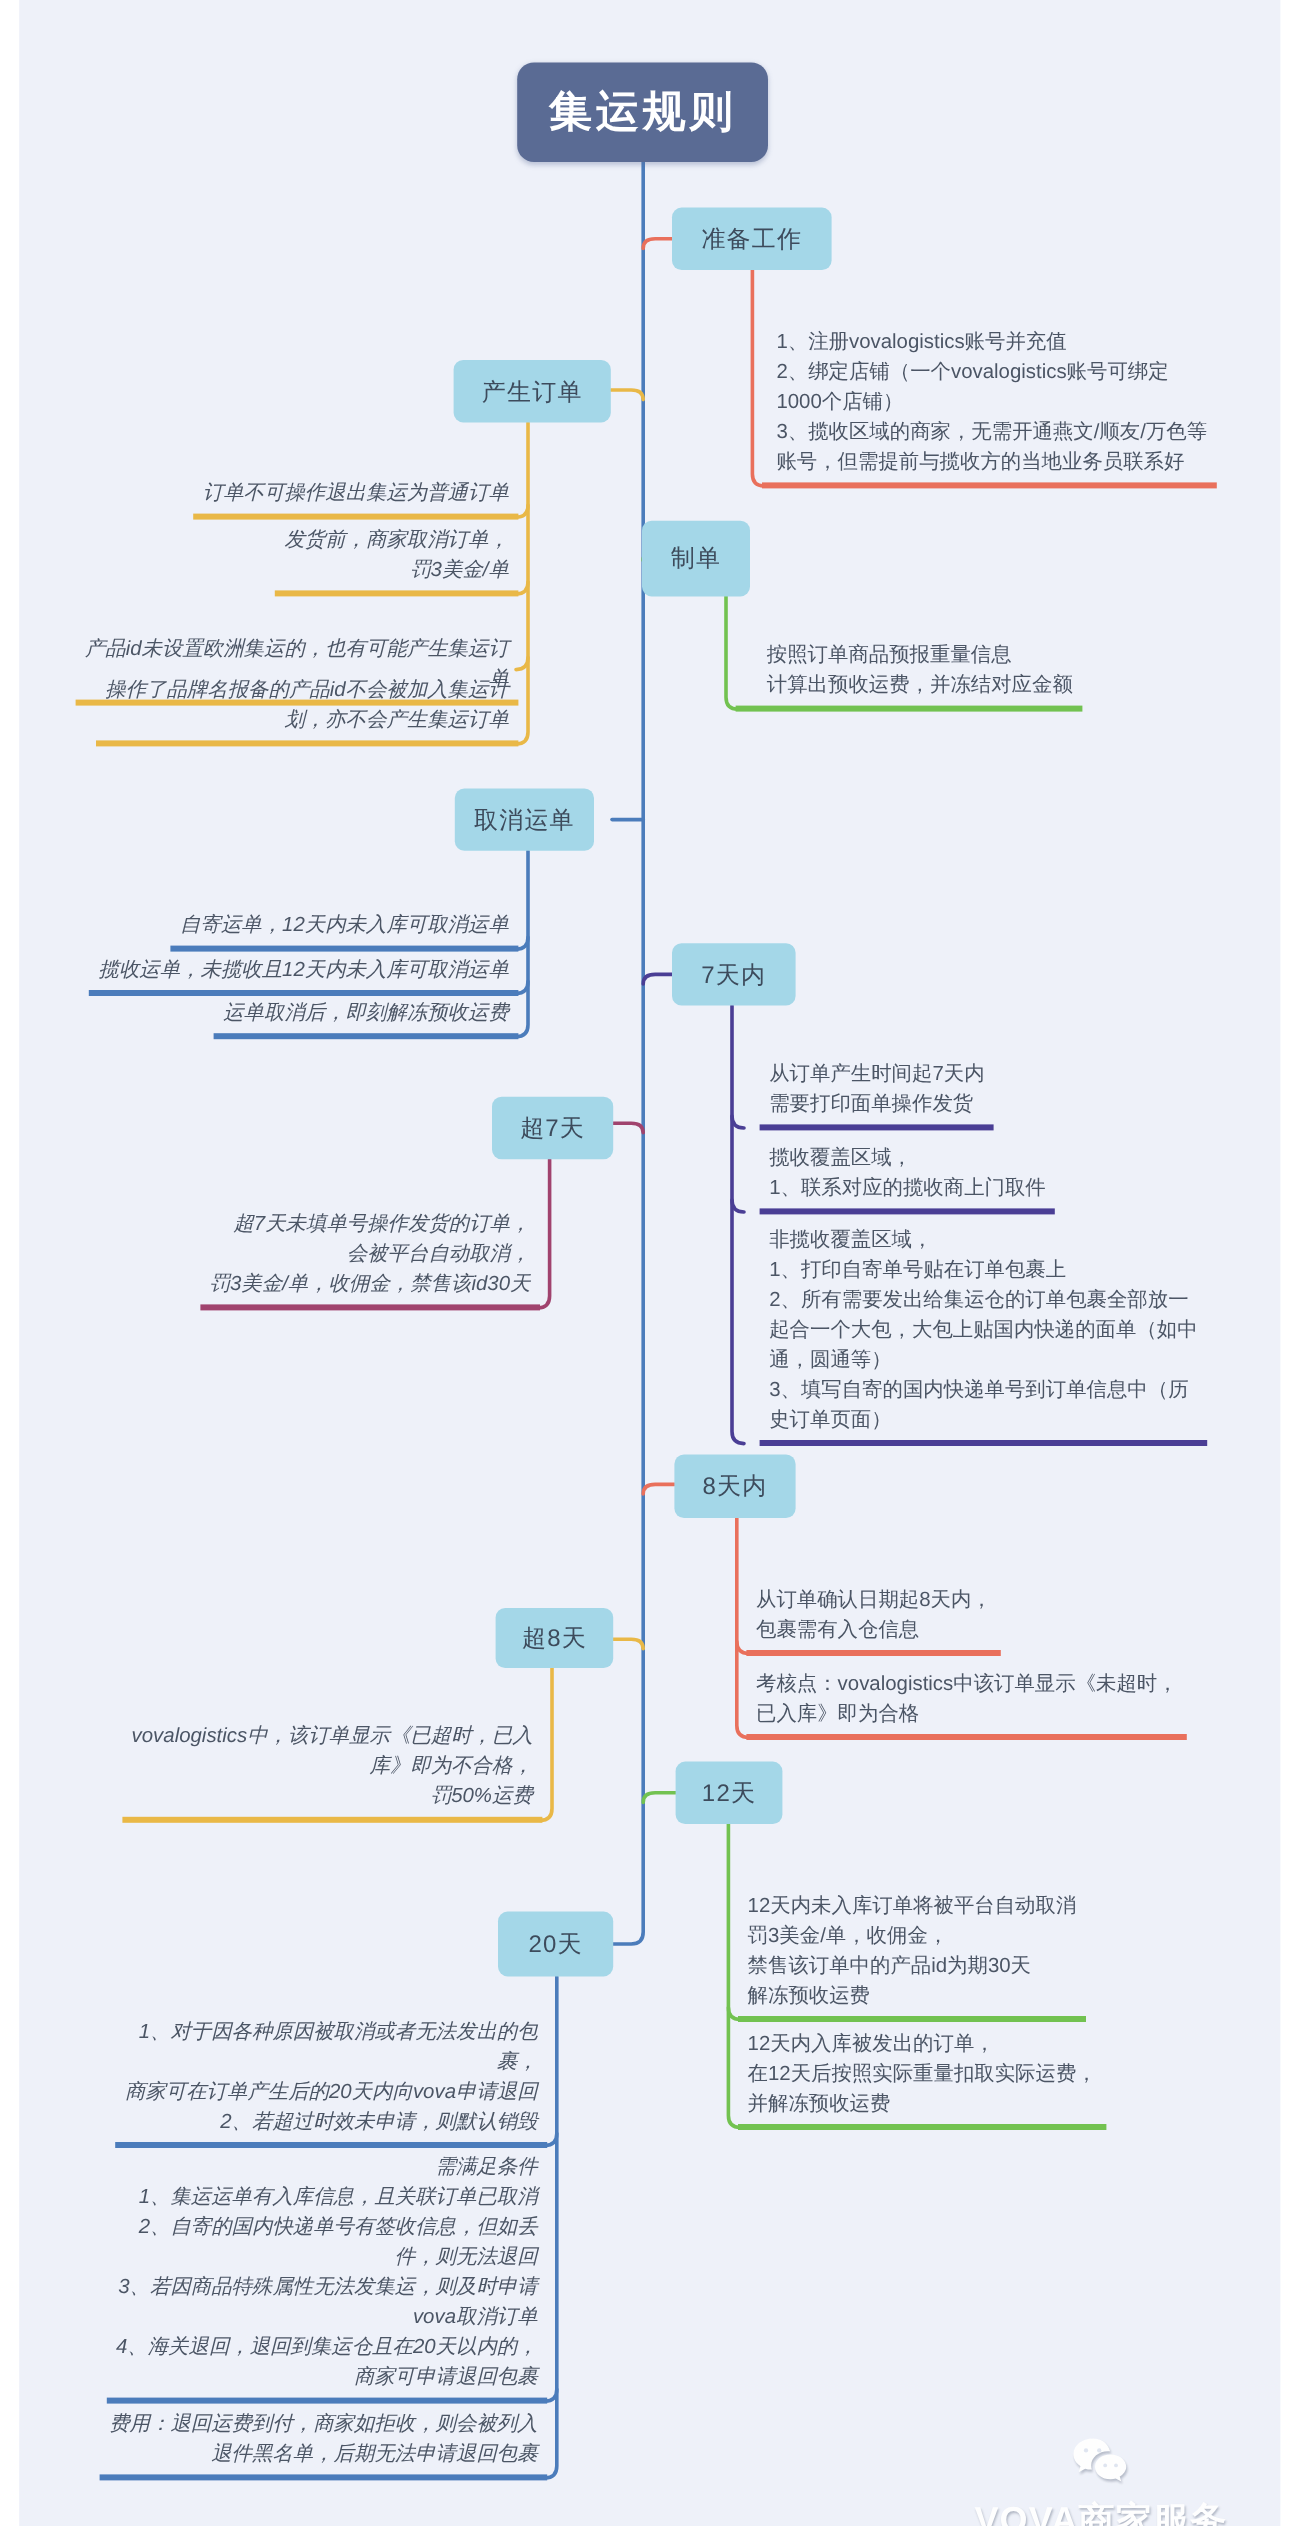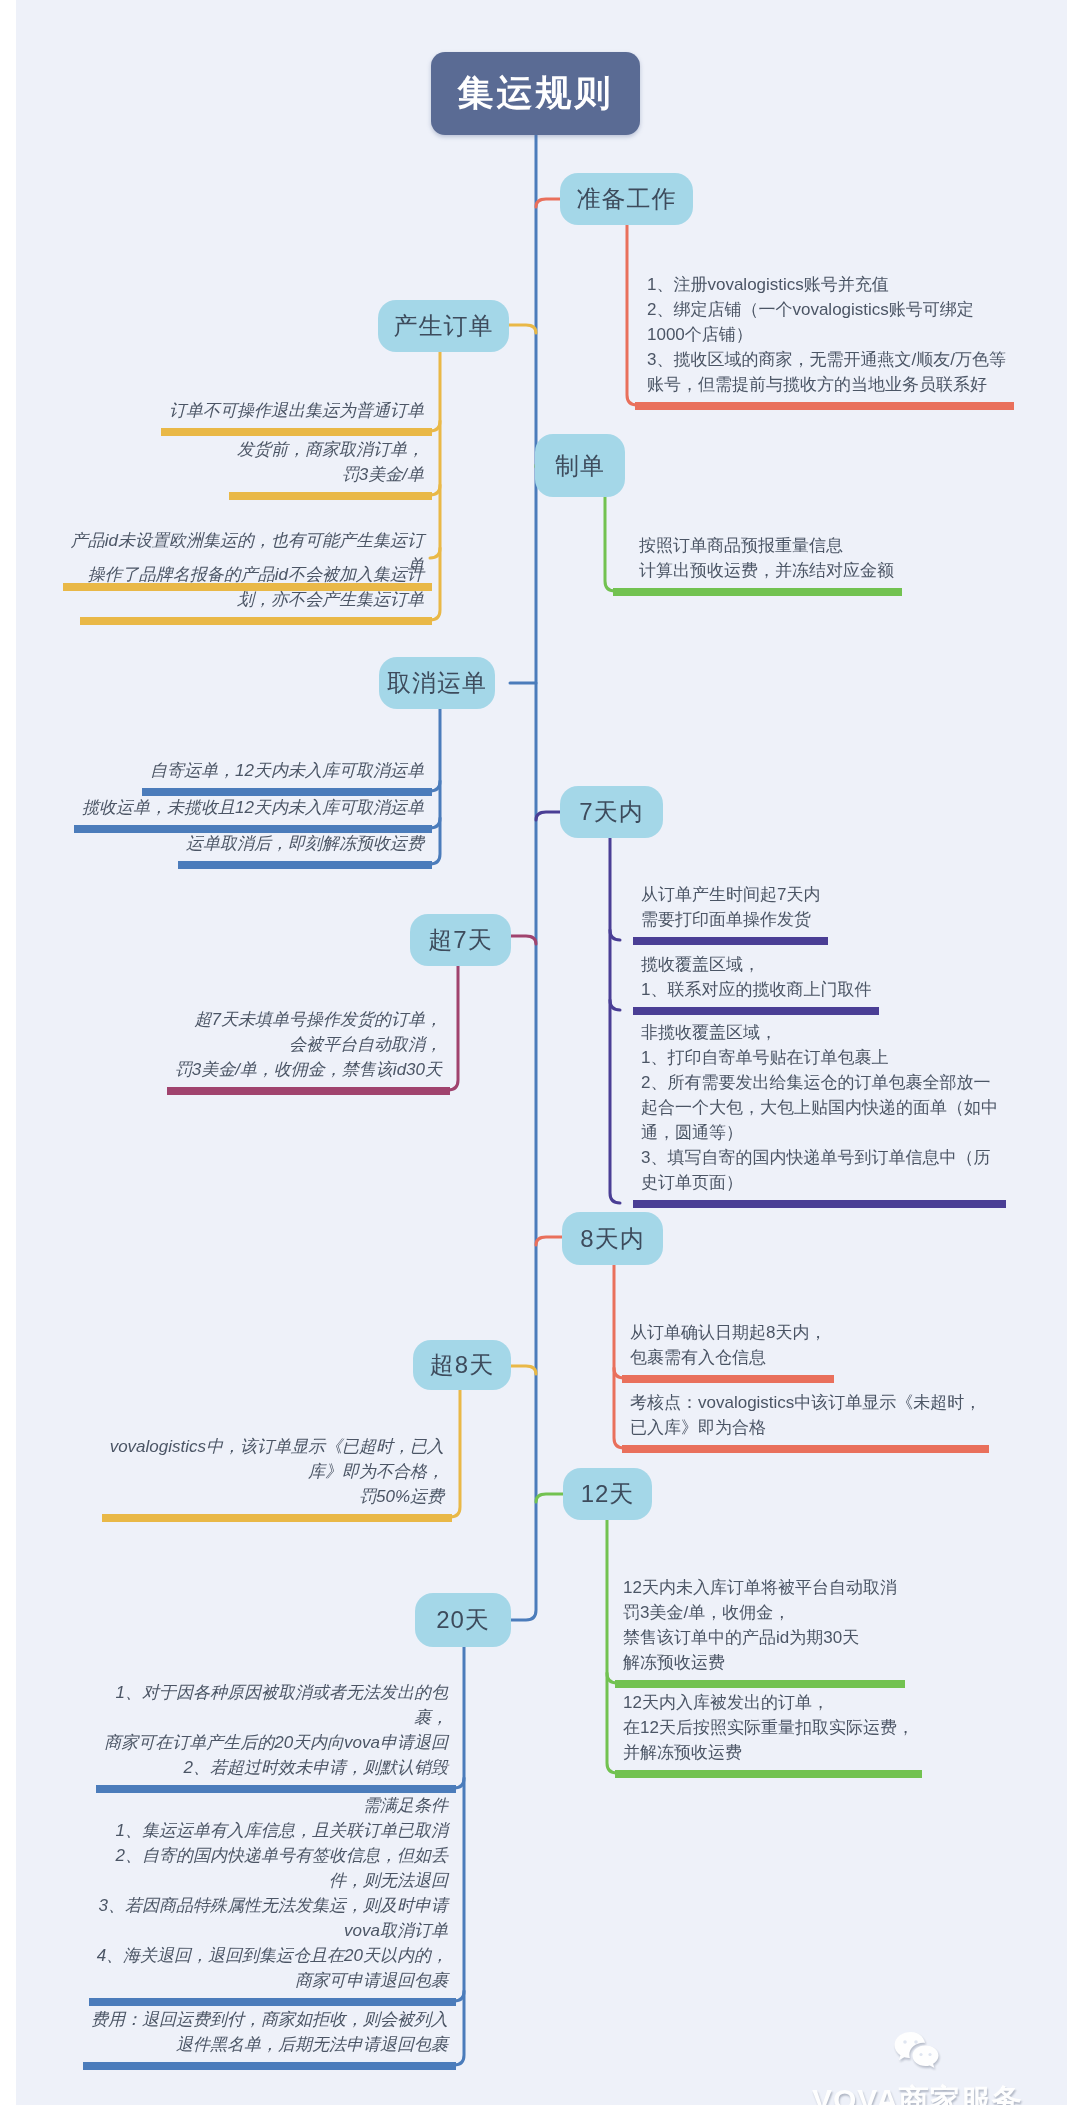--- a/index.html
+++ b/index.html
@@ -20,28 +20,28 @@
   .st-indigo{stroke:var(--indigo);}
   .st-magenta{stroke:var(--magenta);}
   .title{
     position:absolute;left:431px;top:52px;width:209px;height:83px;
     background:var(--slate);border-radius:14px;
     display:flex;align-items:center;justify-content:center;
     color:#fff;font-size:36px;font-weight:bold;letter-spacing:3px;
     box-shadow:0 2px 4px rgba(90,107,148,.35);
   }
   .topic{
-    position:absolute;background:var(--box);border-radius:18px;
+    position:absolute;background:var(--box);border-radius:8px;
     display:flex;align-items:center;justify-content:center;
-    color:#3d4b5c;font-size:24px;letter-spacing:1px;
+    color:#3d4b5c;font-size:20px;letter-spacing:1px;
   }
   .note{
     position:absolute;width:max-content;max-width:430px;
     font-size:17px;line-height:25px;color:var(--note_text);
-    padding:0 8px 5px 8px;border-bottom:8px solid #000000;
+    padding:0 8px 5px 8px;border-bottom:5px solid #000000;
     white-space:pre-line;
   }
   .note.lft{text-align:right;font-style:italic;}
   .b-red{border-color:var(--red);}
   .b-green{border-color:var(--green);}
   .b-blue{border-color:var(--blue);}
   .b-yellow{border-color:var(--yellow);}
   .b-indigo{border-color:var(--indigo);margin-left:15px;}
   .b-magenta{border-color:var(--magenta);}
   .watermark{

